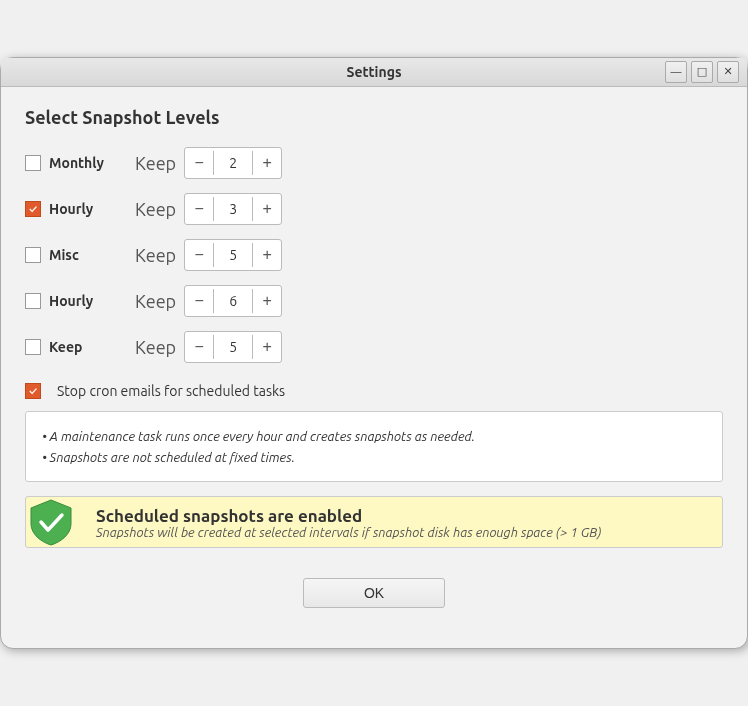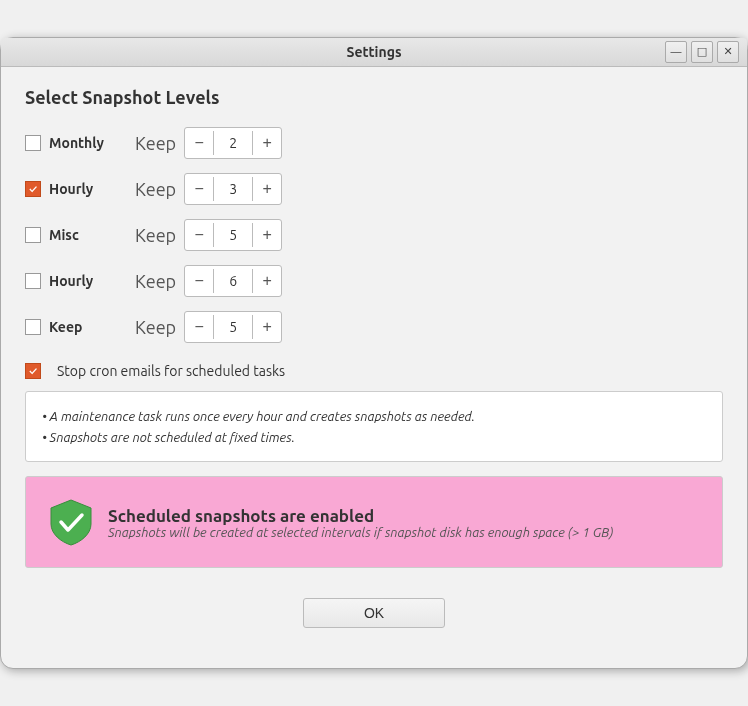--- a/index.html
+++ b/index.html
@@ -180,26 +180,26 @@
       font-style: italic;
       font-size: 13px;
       color: #333;
       line-height: 1.6;
     }
     .info-box p::before {
       content: '• ';
     }
     .status-box {
       border: 1px solid #ccc;
-      background: #f9a8d4;
+      background: #fef9c3;
       border-radius: 3px;
-      padding: 20px;
-      display: flex;
-      align-items: center;
-      gap: 12px;
+      padding: 0;
+      display: flex;
+      align-items: center;
+      gap: 20px;
       margin-bottom: 20px;
     }
     .shield-icon {
       width: 50px;
       height: 50px;
       flex-shrink: 0;
     }
     .status-text-block .status-title {
       font-size: 17px;
       font-weight: bold;

